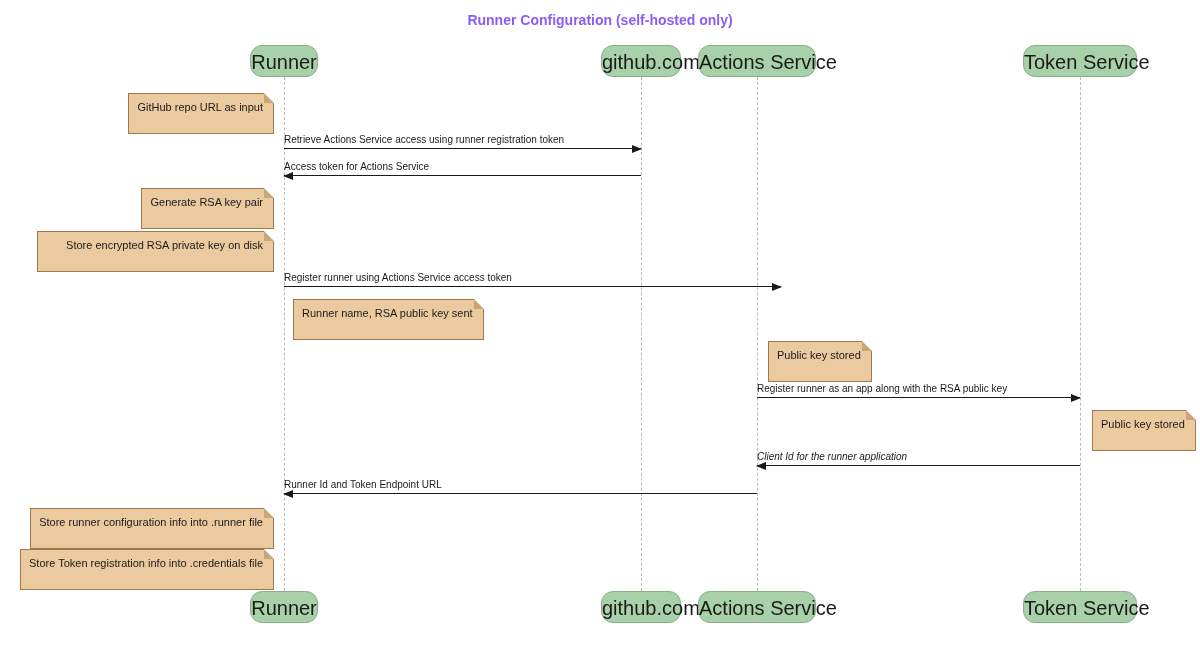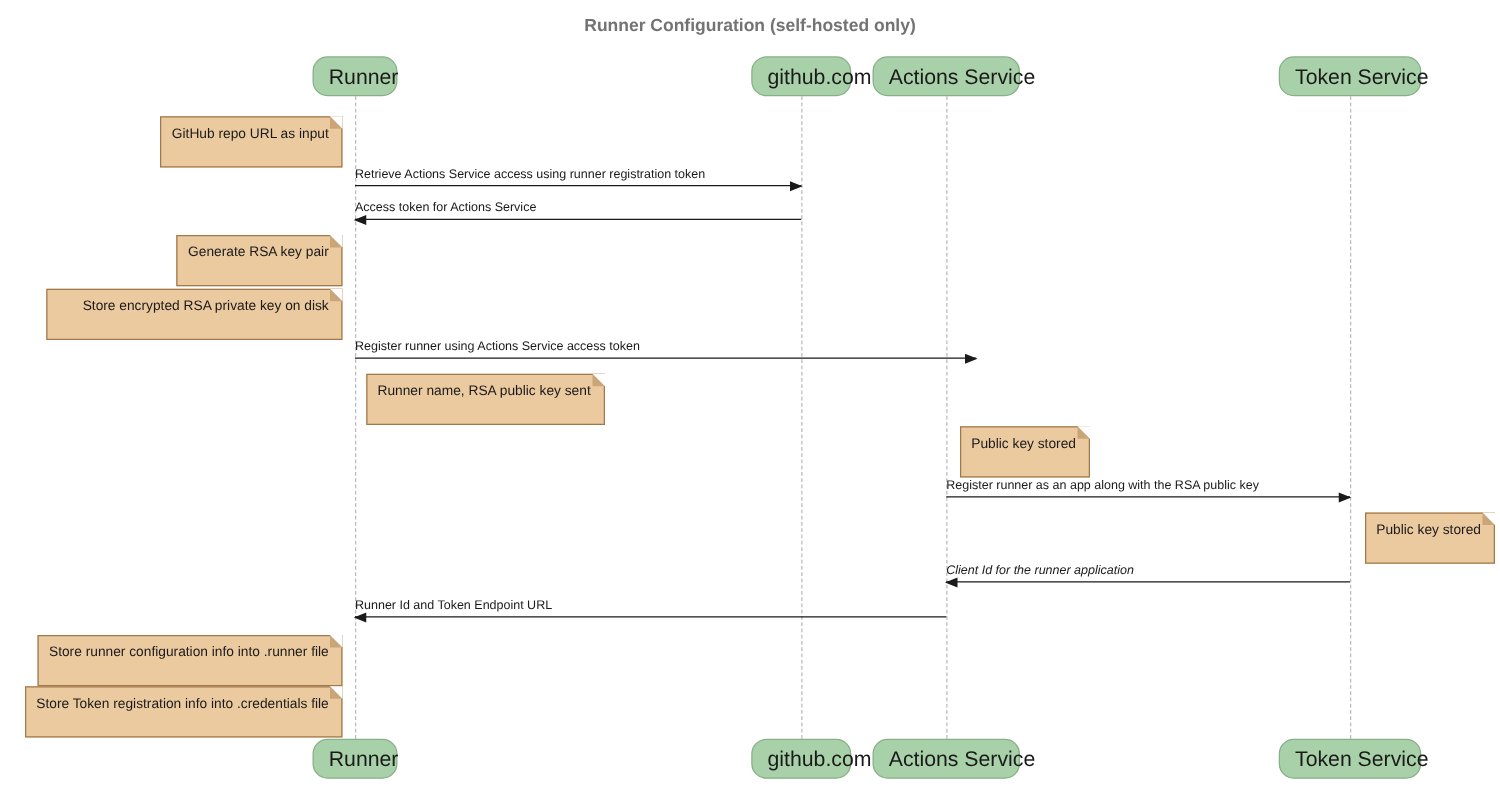--- a/index.html
+++ b/index.html
@@ -13,34 +13,33 @@
     overflow: hidden;
   }
   .title {
     position: absolute;
     top: 12px;
     left: 0;
     width: 100%;
     text-align: center;
     font-size: 14px;
     font-weight: bold;
-    color: #737373;
+    color: #8b5cf6;
   }
   .participant {
     position: absolute;
     height: 32px;
     line-height: 32px;
-    text-align: right;
-    font-size: 17px;
+    text-align: center;
+    font-size: 20px;
     background: var(--p-fill, #a9d1a9);
     border: 1px solid var(--p-border, #87b087);
     border-radius: 12px;
     box-sizing: border-box;
     white-space: nowrap;
-    padding-left: 12px;
   }
   .lifeline {
     position: absolute;
     width: 0;
     border-left: 1px dashed var(--lifeline, #bbbbbb);
   }
   .note {
     position: absolute;
     height: 41px;
     line-height: 26px;

